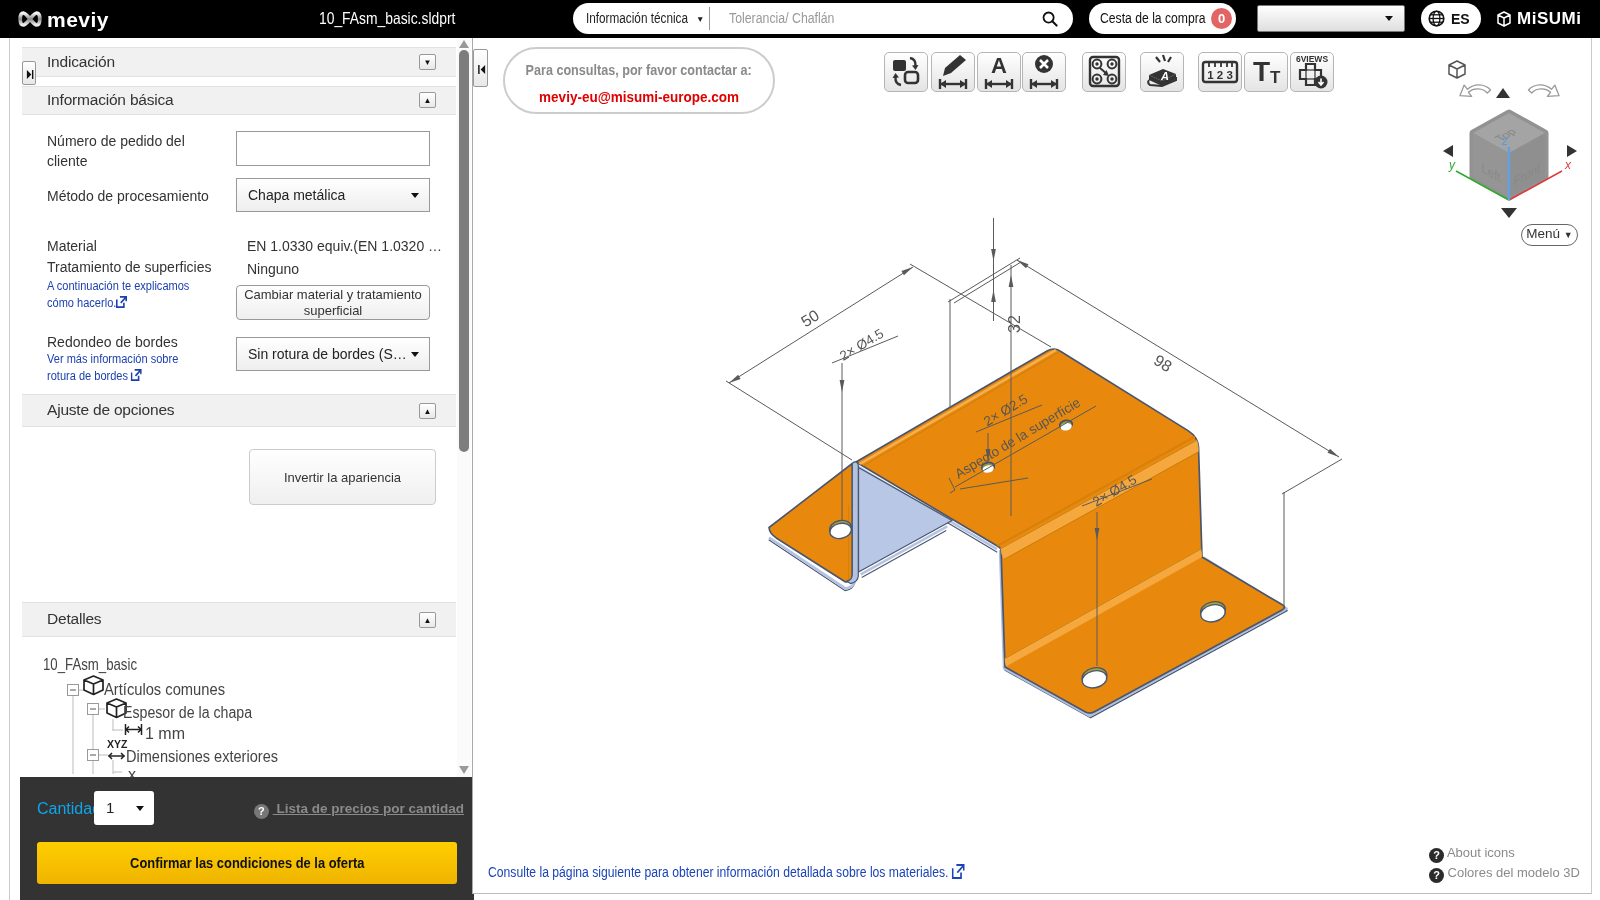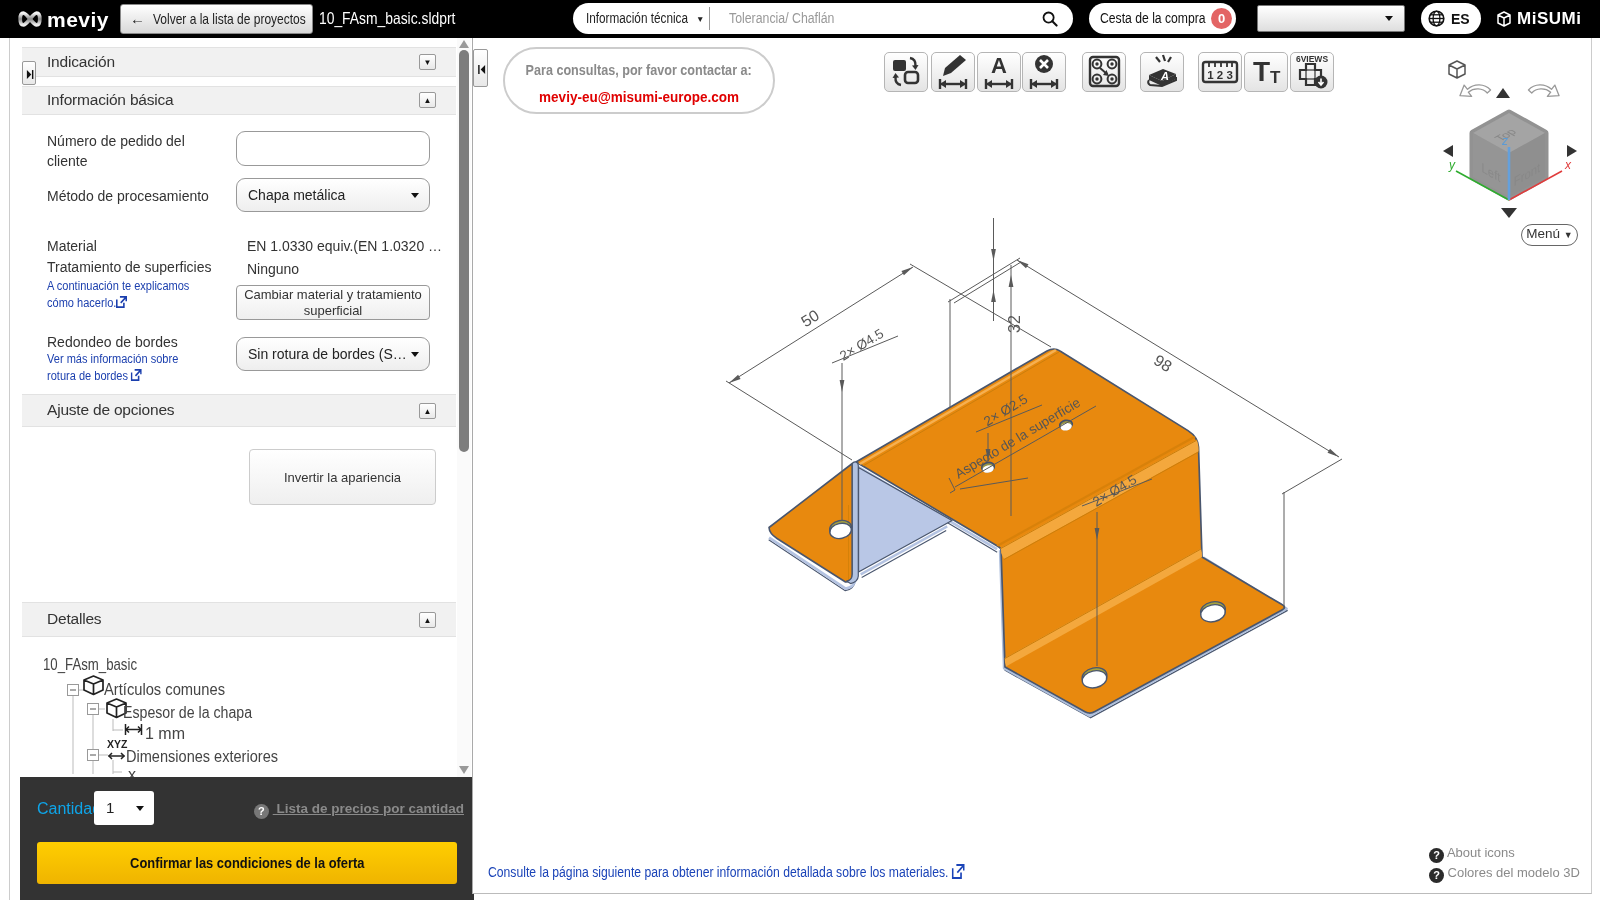--- a/index.html
+++ b/index.html
@@ -28,21 +28,21 @@
 #misumi { position:absolute; left:1517px; top:9px; color:#fff; font-size:17px; font-weight:bold; letter-spacing:0.5px;}
 
 #lborder { position:absolute; left:9px; top:38px; width:1px; height:862px; background:#ccc; }
 #panel { position:absolute; left:22px; top:38px; width:434px; height:739px; background:#fff; overflow:hidden; }
 .sechdr { position:absolute; left:0; width:434px; background:#f1f1f1; border-top:1px solid #e2e2e2; border-bottom:1px solid #e2e2e2; }
 .sechdr .t { position:absolute; left:25px; color:#333; font-size:15.5px; letter-spacing:-0.2px; }
 .togbtn { position:absolute; right:20px; width:17px; height:16px; background:linear-gradient(#fff,#e8e8e8);
   border:1px solid #999; border-radius:2px; font-size:8px; color:#111; text-align:center; line-height:15px; }
 .lbl { position:absolute; color:#333; font-size:14px; line-height:20px; }
 .blue { color:#1b3fae; font-size:12px; line-height:16.5px; transform:scaleX(0.92); transform-origin:0 0; white-space:nowrap; }
-.ctl { position:absolute; left:214px; width:194px; border:1px solid #999; border-radius:9px; background:#fff; }
+.ctl { position:absolute; left:214px; width:194px; border:1px solid #999; border-radius:0; background:#fff; }
 .sel { background:linear-gradient(#ffffff,#eeeeee); }
 .caret { position:absolute; right:10px; top:50%; margin-top:-2.5px; width:0; height:0;
   border-left:4.5px solid transparent; border-right:4.5px solid transparent; border-top:5.5px solid #111; }
 .btn { position:absolute; background:linear-gradient(#ffffff,#efefef); border:1px solid #ccc; border-radius:4px;
   color:#333; font-size:13px; display:flex; align-items:center; justify-content:center; text-align:center; }
 
 #sbtrack { position:absolute; left:457px; top:38px; width:14px; height:739px; background:#fafafa; }
 #sbthumb { position:absolute; left:459px; top:50px; width:10px; height:402px; background:#7d7d7d; border-radius:5px; }
 
 #dark { position:absolute; left:20px; top:777px; width:454px; height:123px; background:#333; }
@@ -69,21 +69,20 @@
     <defs>
         <linearGradient id="ggrad" x1="0" y1="0" x2="0" y2="1">
       <stop offset="0" stop-color="#f5f5f5"></stop>
           <stop offset="0.5" stop-color="#888"></stop>
           <stop offset="1" stop-color="#eee"></stop>
     </linearGradient>
       </defs>
     <path d="M8 5 C3 5 3 19 8 19 C13 19 19 5 24 5 C29 5 29 19 24 19 C19 19 13 5 8 5 Z" fill="none" stroke="url(#ggrad)" stroke-width="4.5"></path>
   </svg>
   <div id="logo">meviy</div>
-  <div id="backbtn"><span style="font-size:15px">←</span>&nbsp; <span class="cx" style="transform:scaleX(0.8);font-size:15px">Volver a la lista de proyectos</span></div>
   <div id="fname"><span class="cx" style="transform:scaleX(0.84)">10_FAsm_basic.sldprt</span></div>
   <div id="searchwrap">
     <div id="searchsel"><span class="cx" style="transform:scaleX(0.84);font-size:14px">Información técnica</span><span class="abs" style="font-size:8.5px;left:110px;top:1px">▼</span></div>
     <div id="seldiv"></div>
     <div id="searchph"><span class="cx" style="transform:scaleX(0.88)">Tolerancia/ Chaflán</span></div>
     <svg class="abs" style="right:15px;top:8px" width="16" height="16" viewBox="0 0 17 17">
       <circle cx="7" cy="7" r="5.4" fill="none" stroke="#111" stroke-width="1.9"></circle>
       <line x1="11" y1="11" x2="15.5" y2="15.5" stroke="#111" stroke-width="2.2" stroke-linecap="round"></line>
     </svg>
   </div>

